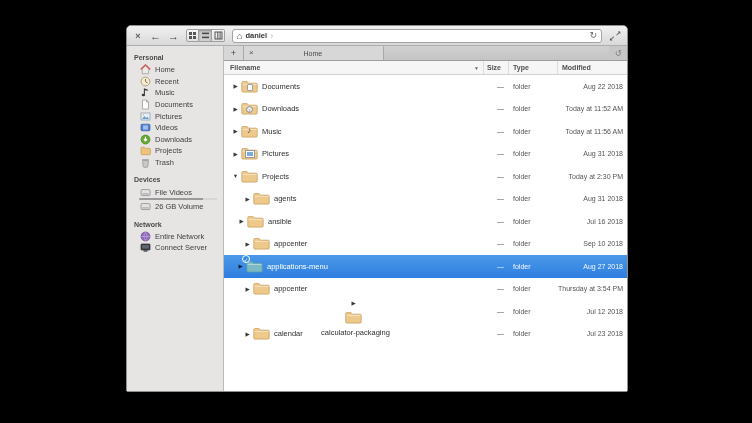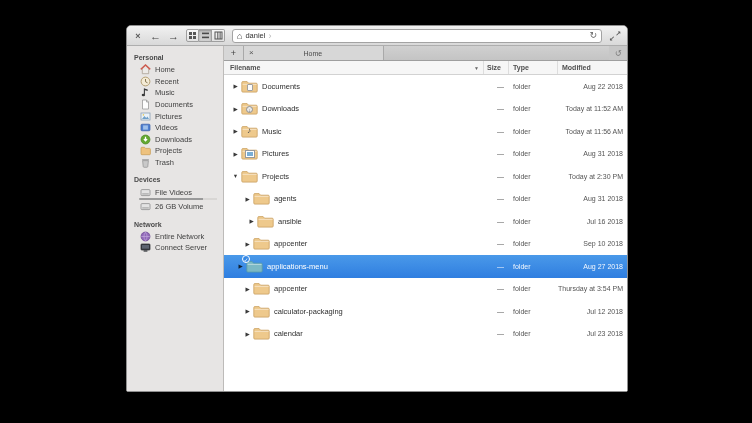--- a/index.html
+++ b/index.html
@@ -19,21 +19,21 @@
   .view-switcher { display:flex; }
   .view-btn { width:13px; height:13px; background:linear-gradient(#f7f7f7,#e2e2e2);
               border:1px solid #9f9f9f; border-left-width:0; display:flex; align-items:center; justify-content:center; }
   .view-btn:first-child { border-left-width:1px; border-radius:2px 0 0 2px; }
   .view-btn:last-child { border-radius:0 2px 2px 0; }
   .view-btn.active { background:linear-gradient(#c6c6c6,#d2d2d2); box-shadow:inset 0 1px 2px rgba(0,0,0,.25); }
   .view-btn svg { display:block; }
   .pathbar { flex:1; height:14px; background:#fff; border:1px solid #a3a3a3; border-radius:3px;
              display:flex; align-items:center; padding:0 4px; gap:3px; font-size:7.5px; color:#2e2e2e; }
   .pathbar .home-glyph { font-size:9px; color:#222; line-height:8px; }
-  .pathbar .crumb { font-weight:normal; color:#333; }
+  .pathbar .crumb { font-weight:bold; color:#333; }
   .pathbar .chev { color:#b5b5b5; font-size:9px; line-height:8px; }
   .pathbar .refresh { margin-left:auto; color:#666; font-size:9px; line-height:9px; }
   .maxbtn { position:relative; width:12px; height:12px; }
   .maxbtn span { position:absolute; font-size:7px; color:#555; font-weight:bold; line-height:7px; }
   .maxbtn .ne { right:0; top:0; }
   .maxbtn .sw { left:0; bottom:0; }
 
   
   .content { flex:1; display:flex; min-height:0; }
   .sidebar { width:97px; flex:0 0 97px; background:#e7e5e4; border-right:1px solid #bdbbb9; padding-top:5px; overflow:hidden; }
@@ -366,21 +366,21 @@
                   <path d="M.8 2.6q0-1 1-1h4.3l1.5 1.6h7.6q1 0 1 1v6.9q0 1-1 1H1.8q-1 0-1-1z" fill="#eec98c" stroke="#c9a05f" stroke-width=".8"></path>
                   <path d="M1.5 4.4h14.1" stroke="rgba(255,255,255,.5)" stroke-width=".9"></path>
                 </svg></span>
               <span class="fname">agents</span>
             </div>
             <div class="cell-size">—</div>
             <div class="cell-type">folder</div>
             <div class="cell-mod">Aug 31 2018</div>
           </div>
           <div class="frow">
-            <div class="cell-name" style="padding-left: 22px;">
+            <div class="cell-name" style="padding-left: 12px;">
               <span class="expander">▶</span>
               <span class="icon-wrap"><svg width="17" height="13" viewBox="0 0 17 13">
                   <path d="M.8 2.6q0-1 1-1h4.3l1.5 1.6h7.6q1 0 1 1v6.9q0 1-1 1H1.8q-1 0-1-1z" fill="#eec98c" stroke="#c9a05f" stroke-width=".8"></path>
                   <path d="M1.5 4.4h14.1" stroke="rgba(255,255,255,.5)" stroke-width=".9"></path>
                 </svg></span>
               <span class="fname">ansible</span>
             </div>
             <div class="cell-size">—</div>
             <div class="cell-type">folder</div>
             <div class="cell-mod">Jul 16 2018</div>
@@ -418,21 +418,21 @@
                   <path d="M.8 2.6q0-1 1-1h4.3l1.5 1.6h7.6q1 0 1 1v6.9q0 1-1 1H1.8q-1 0-1-1z" fill="#eec98c" stroke="#c9a05f" stroke-width=".8"></path>
                   <path d="M1.5 4.4h14.1" stroke="rgba(255,255,255,.5)" stroke-width=".9"></path>
                 </svg></span>
               <span class="fname">appcenter</span>
             </div>
             <div class="cell-size">—</div>
             <div class="cell-type">folder</div>
             <div class="cell-mod">Thursday at 3:54 PM</div>
           </div>
           <div class="frow">
-            <div class="cell-name" style="padding-left: 18px;">
+            <div class="cell-name" style=" flex-direction: column;">
               <span class="expander">▶</span>
               <span class="icon-wrap"><svg width="17" height="13" viewBox="0 0 17 13">
                   <path d="M.8 2.6q0-1 1-1h4.3l1.5 1.6h7.6q1 0 1 1v6.9q0 1-1 1H1.8q-1 0-1-1z" fill="#eec98c" stroke="#c9a05f" stroke-width=".8"></path>
                   <path d="M1.5 4.4h14.1" stroke="rgba(255,255,255,.5)" stroke-width=".9"></path>
                 </svg></span>
               <span class="fname">calculator-packaging</span>
             </div>
             <div class="cell-size">—</div>
             <div class="cell-type">folder</div>
             <div class="cell-mod">Jul 12 2018</div>

